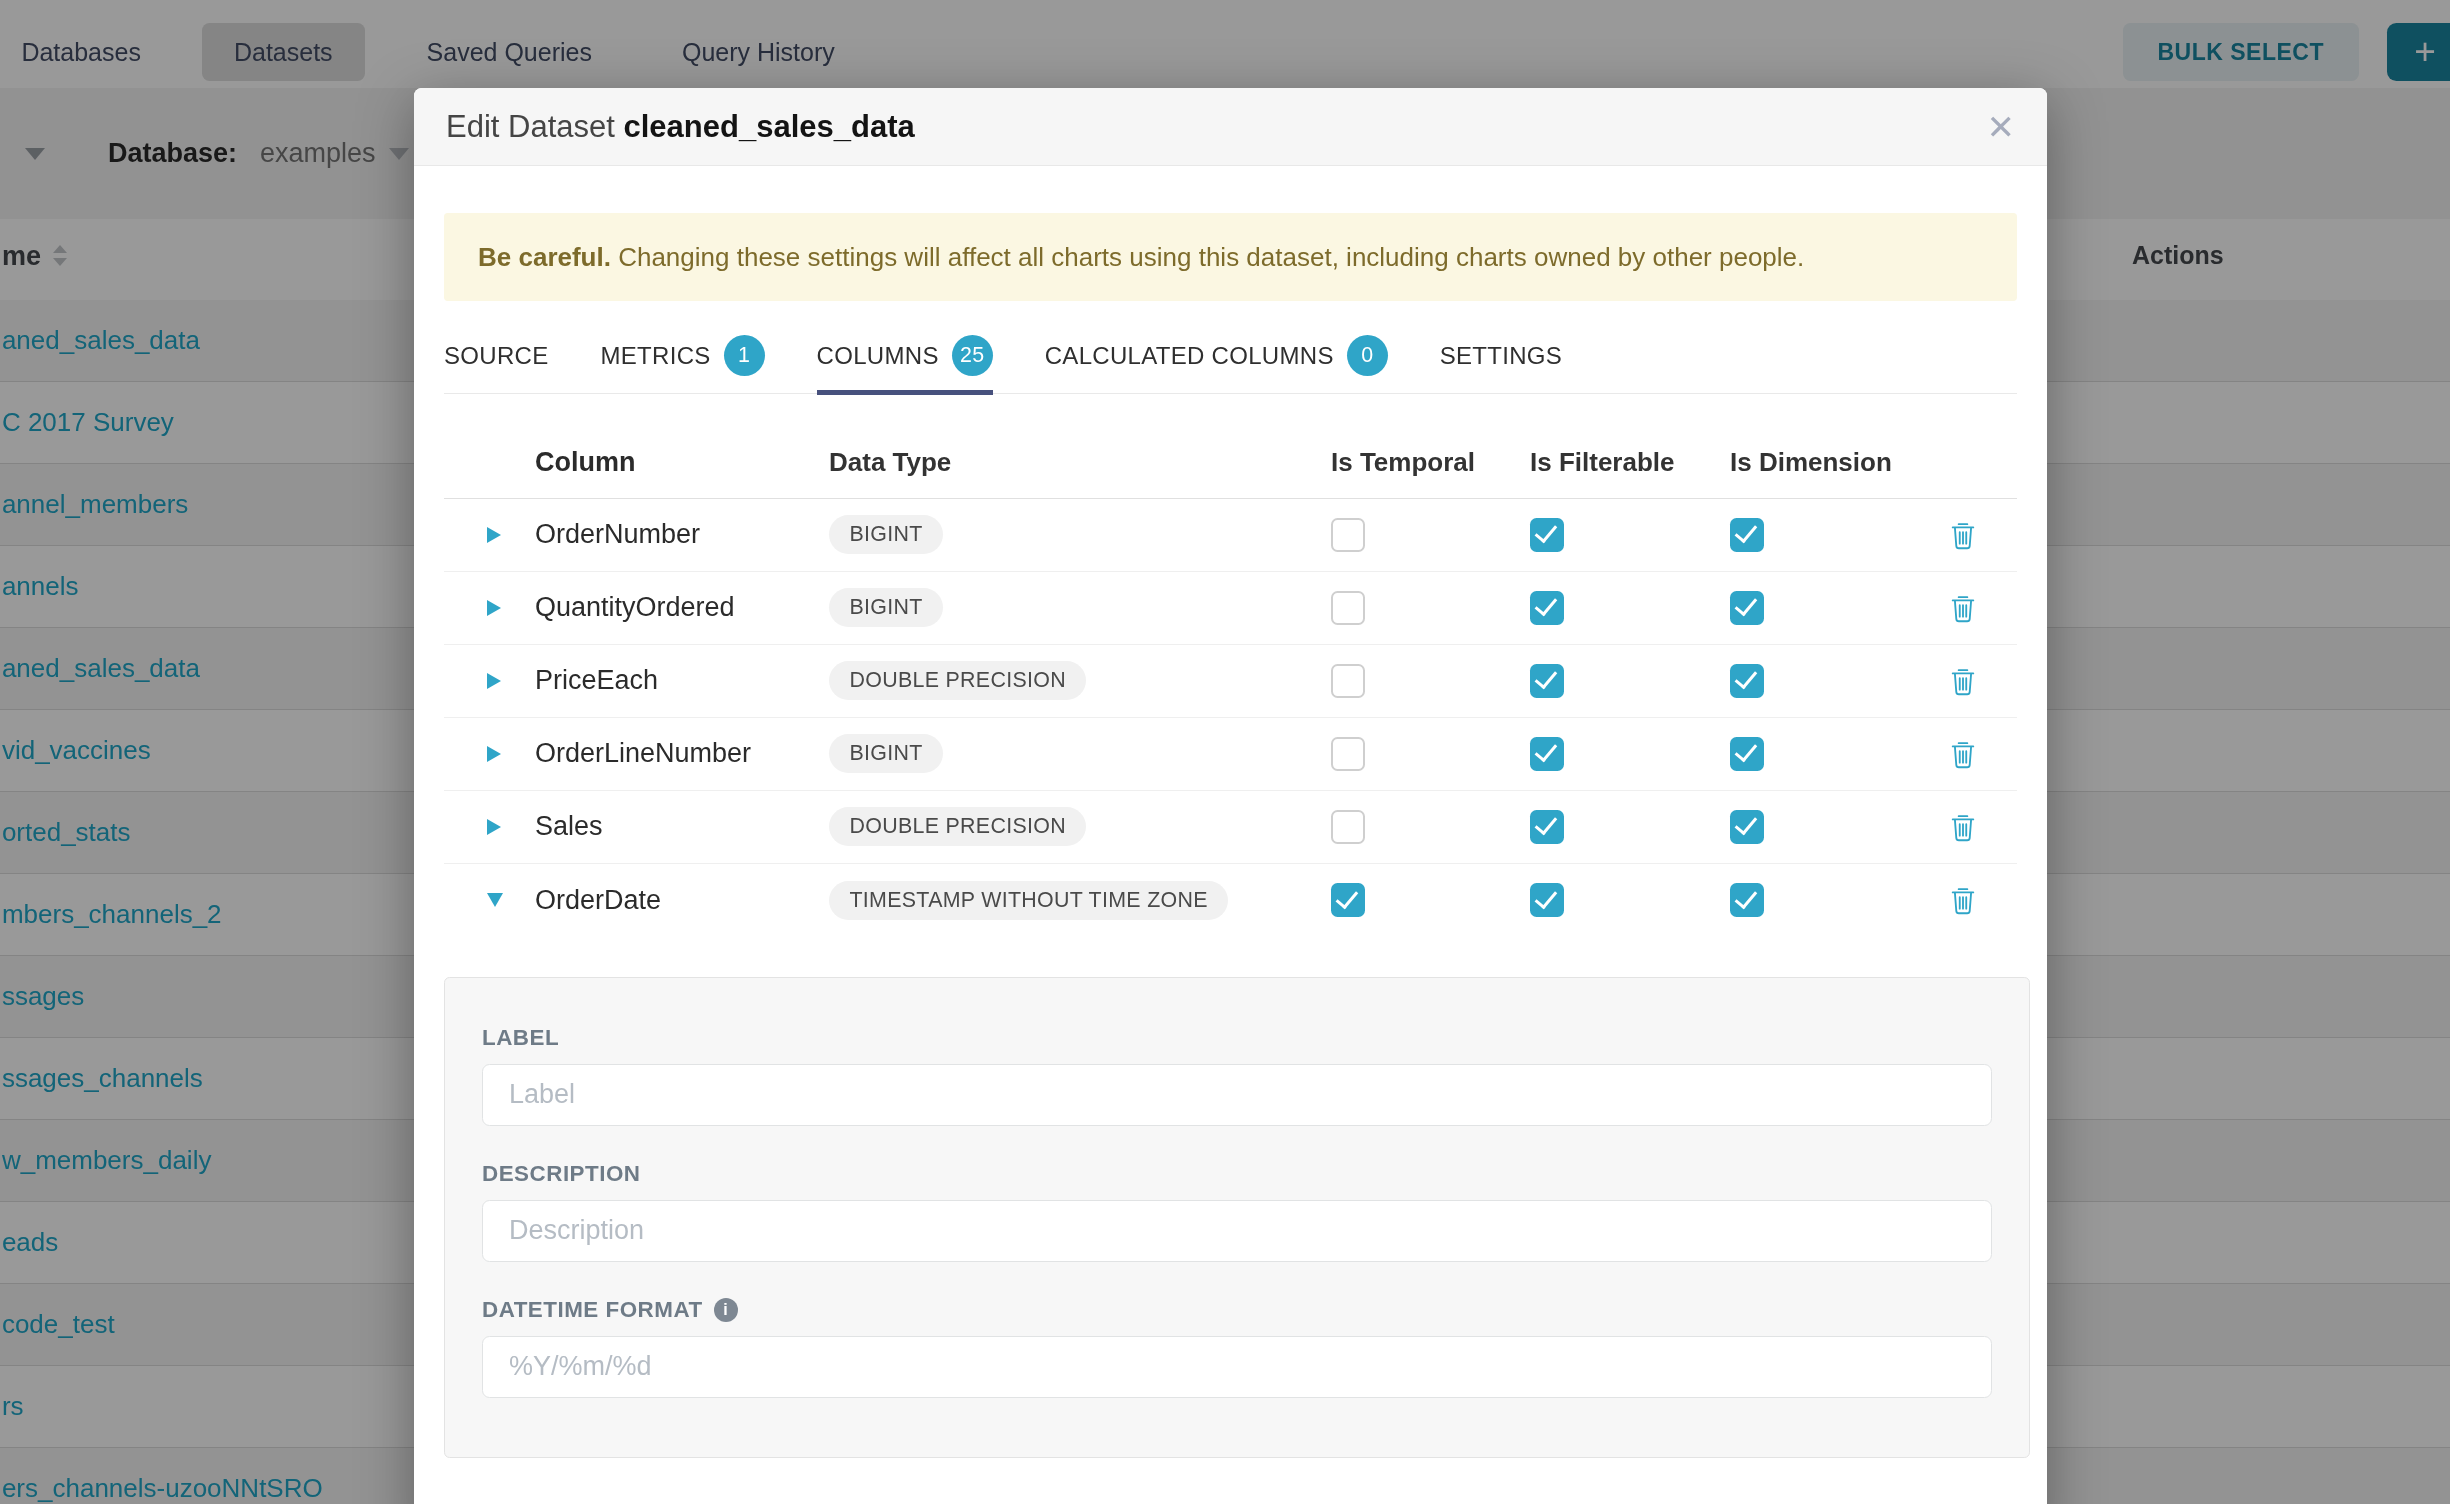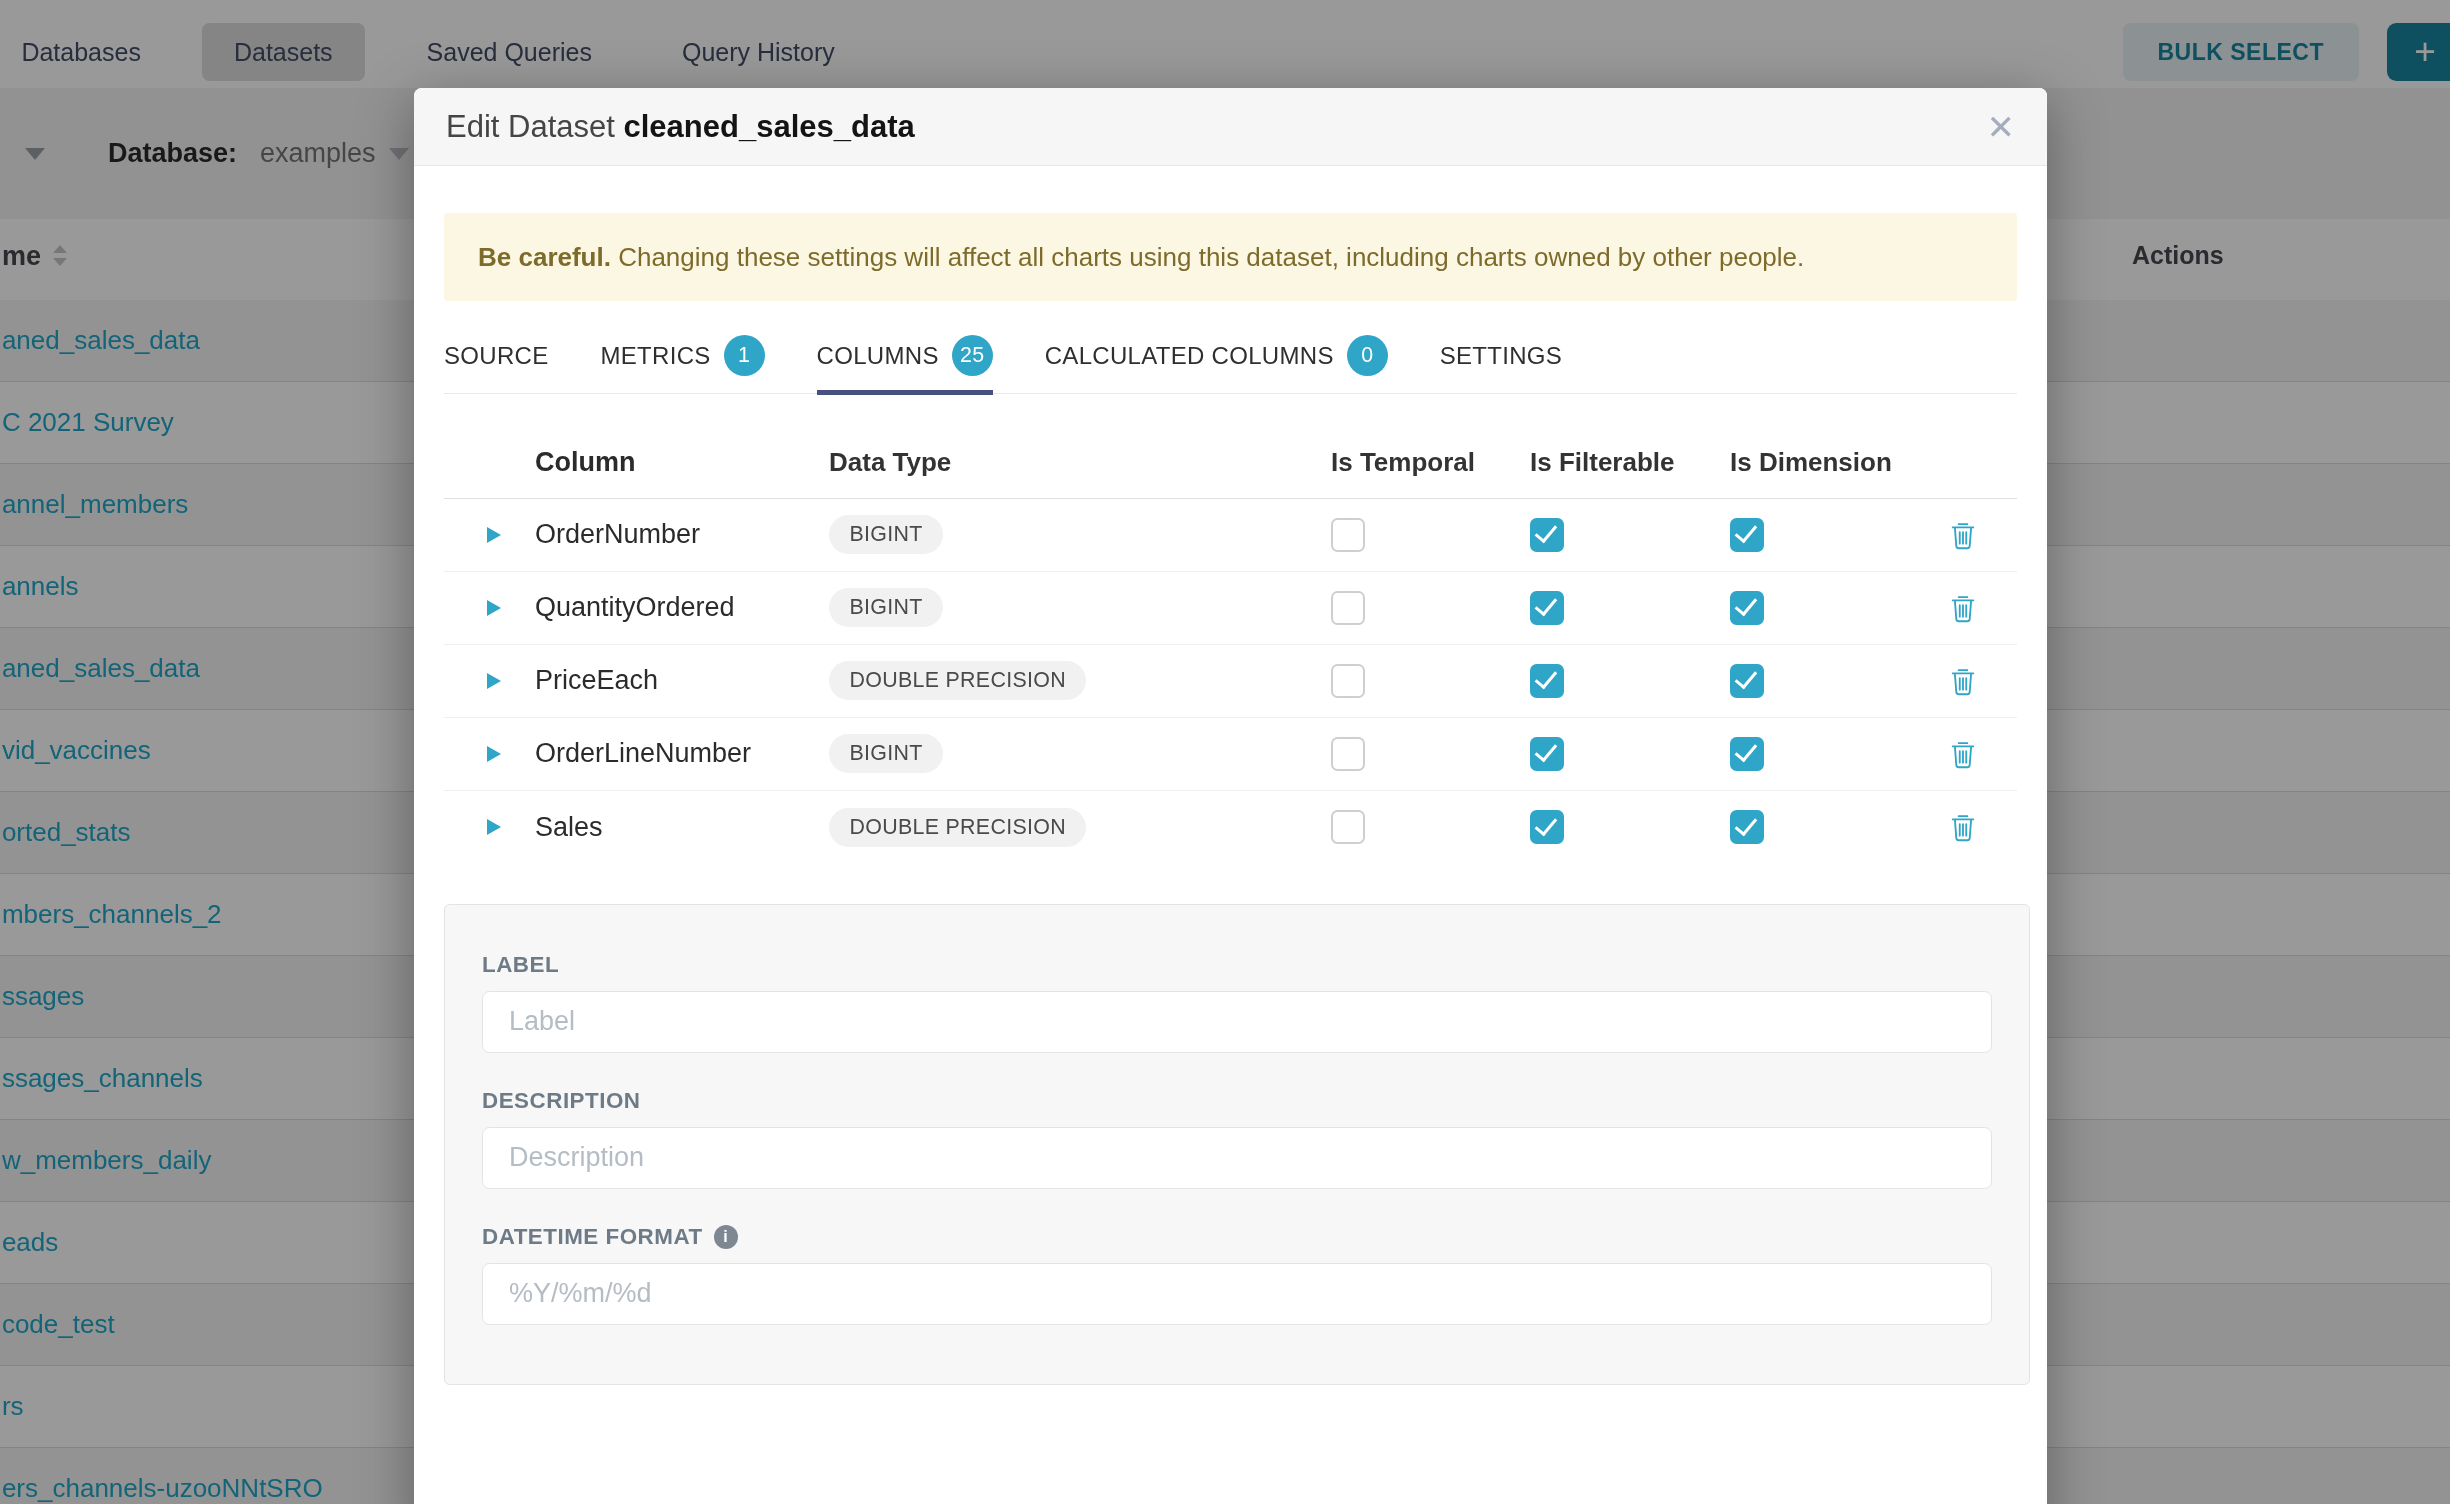--- a/index.html
+++ b/index.html
@@ -122,21 +122,21 @@
         <i class="dn"></i>
       </span>
     <span class="actions-header">Actions</span>
   </div>
   <div class="bg-rows" data-repeat="list.rows">
 
   <div class="bg-row">
         <span class="bg-link">aned_sales_data</span>
       </div>
       <div class="bg-row">
-        <span class="bg-link">C 2021 Survey</span>
+        <span class="bg-link">C 2017 Survey</span>
       </div>
       <div class="bg-row">
         <span class="bg-link">annel_members</span>
       </div>
       <div class="bg-row">
         <span class="bg-link">annels</span>
       </div>
       <div class="bg-row">
         <span class="bg-link">aned_sales_data</span>
       </div>
@@ -335,20 +335,43 @@
           </span>
           <span class="cell check-d">
             <span class="checkbox checked"></span>
           </span>
           <span class="cell trash-cell">
             <svg class="trash" width="26" height="30" viewBox="0 0 24 27">
               <path d="M8 3.5 h8 M2.5 6.5 h19 M4.5 6.5 l1.3 17 a2.4 2.4 0 0 0 2.4 2.2 h7.6 a2.4 2.4 0 0 0 2.4 -2.2 l1.3 -17 M9 11 v10.5 M12 11 v10.5 M15 11 v10.5"></path>
             </svg>
           </span>
         </div>
+        <div class="col-row">
+          <span class="cell caret-cell">
+            <span class="caret down"></span>
+          </span>
+          <span class="cell name-cell">OrderDate</span>
+          <span class="cell type-cell">
+            <span class="pill">TIMESTAMP WITHOUT TIME ZONE</span>
+          </span>
+          <span class="cell check-t">
+            <span class="checkbox checked"></span>
+          </span>
+          <span class="cell check-f">
+            <span class="checkbox checked"></span>
+          </span>
+          <span class="cell check-d">
+            <span class="checkbox checked"></span>
+          </span>
+          <span class="cell trash-cell">
+            <svg class="trash" width="26" height="30" viewBox="0 0 24 27">
+              <path d="M8 3.5 h8 M2.5 6.5 h19 M4.5 6.5 l1.3 17 a2.4 2.4 0 0 0 2.4 2.2 h7.6 a2.4 2.4 0 0 0 2.4 -2.2 l1.3 -17 M9 11 v10.5 M12 11 v10.5 M15 11 v10.5"></path>
+            </svg>
+          </span>
+        </div>
       </div>
 
     <div class="detail-panel" data-repeat="modal.detail_panel.fields">
 
     <div class="field">
           <div class="field-label">
             <span>LABEL</span>
 
           </div>
           <input class="field-input" type="text" placeholder="Label" style="">

